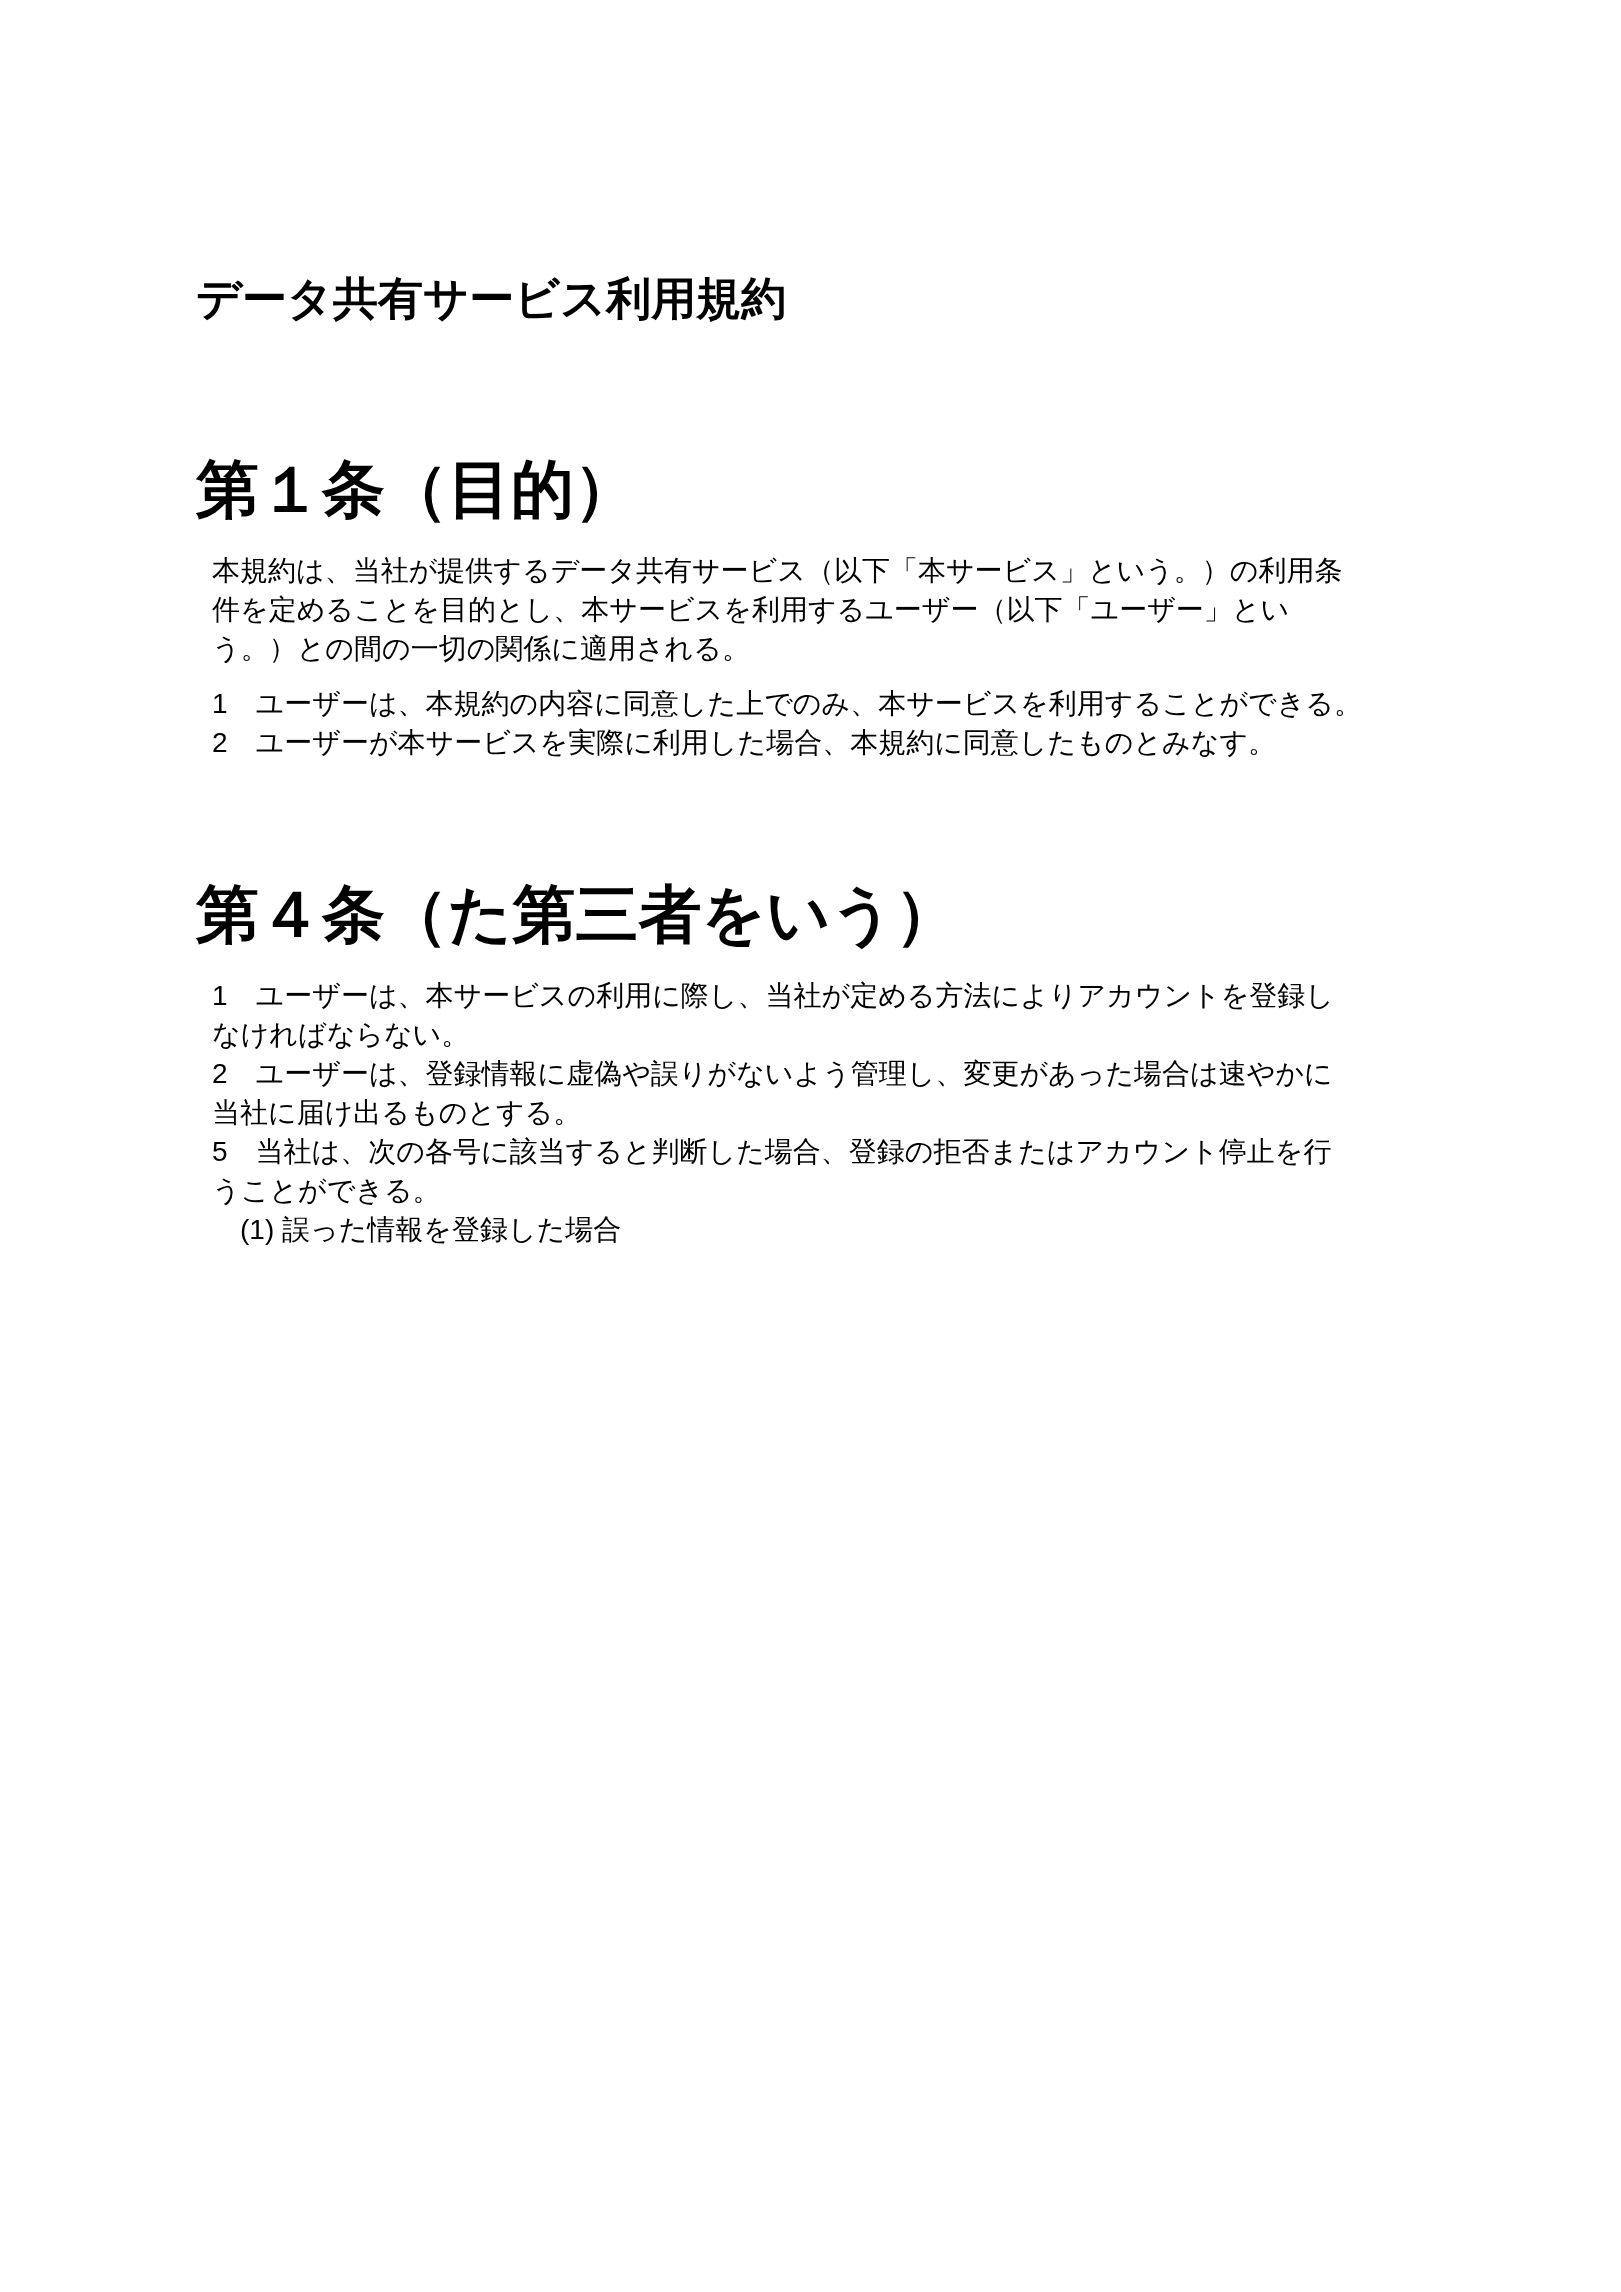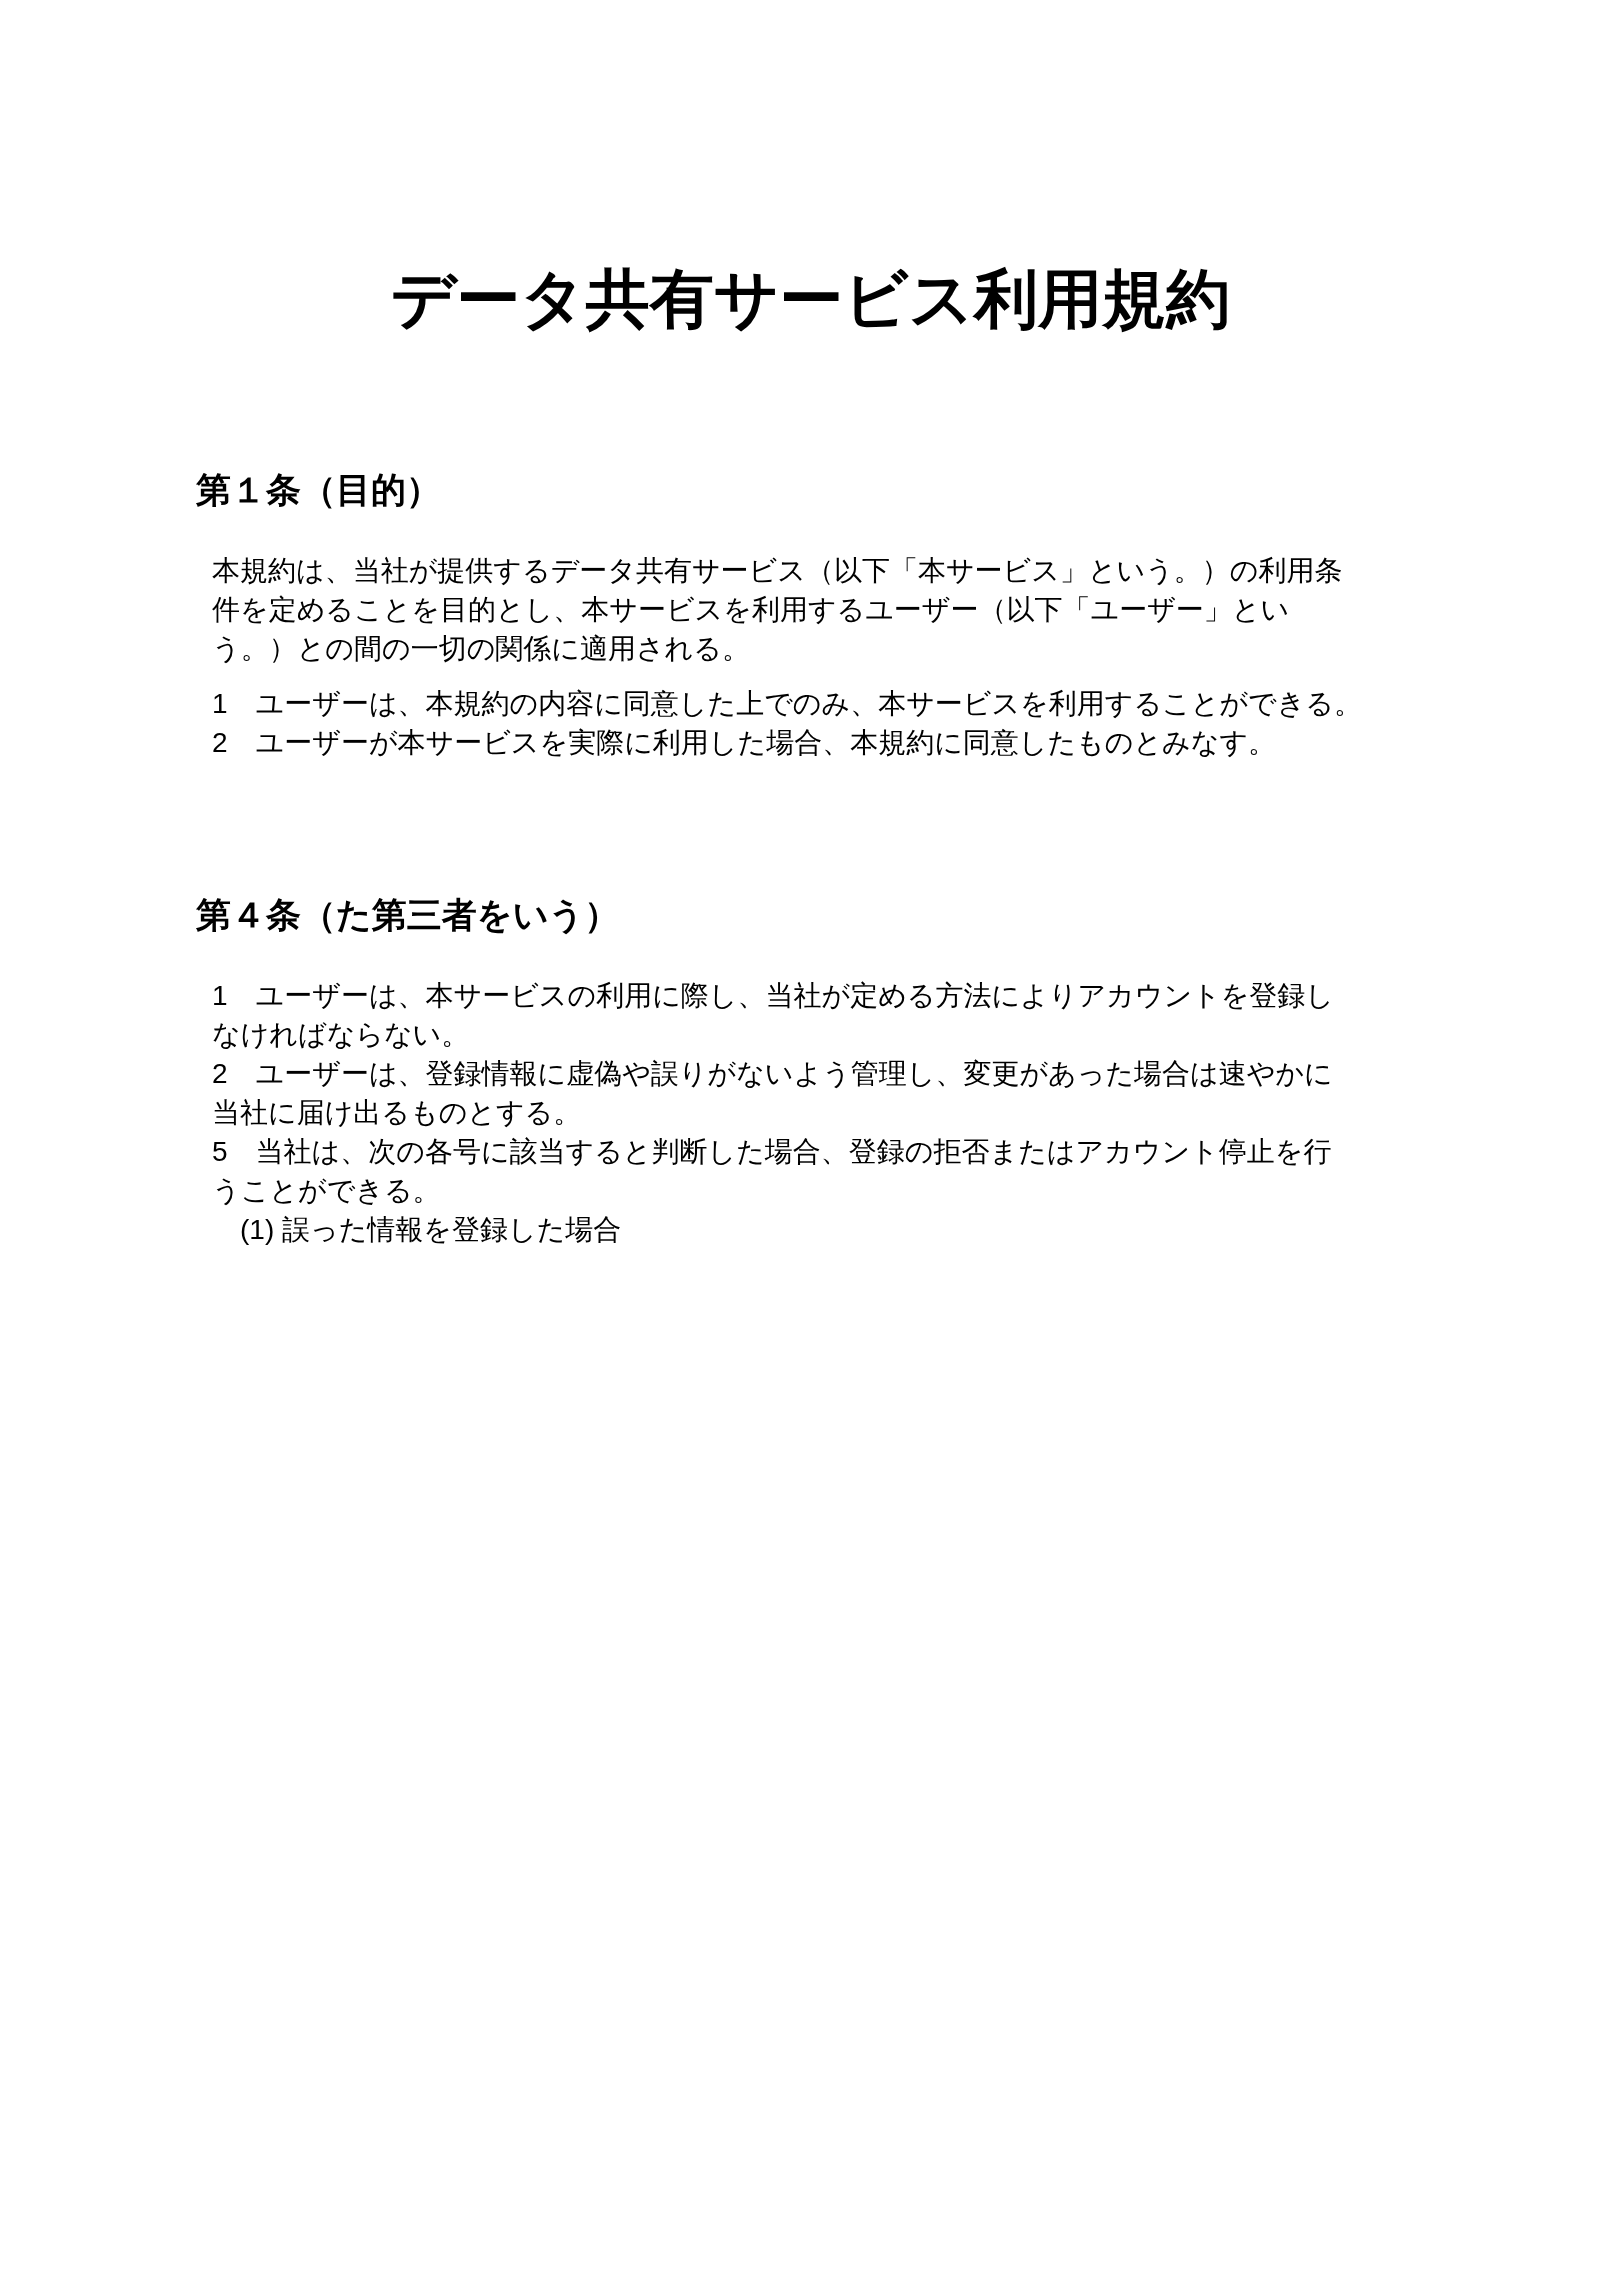--- a/index.html
+++ b/index.html
@@ -14,29 +14,29 @@
     margin: 0 auto;
     background: #ffffff;
     color: #000000;
     font-family: "Liberation Sans", sans-serif;
     box-sizing: border-box;
     padding: 0 196px;
     overflow: hidden;
   }
   .doc-title {
     margin: 261px 0 0 0;
-    font-size: 64px;
+    font-size: 45px;
     line-height: 76px;
     font-weight: 700;
-    text-align: center;
+    text-align: left;
     letter-spacing: 0;
   }
   .section-heading {
     margin: 123px 0 32px 0;
-    font-size: 35px;
+    font-size: 63px;
     line-height: 59px;
     font-weight: 700;
   }
   .section-body {
     margin: 16px;
     font-size: 28px;
     line-height: 39px;
     white-space: pre-line;
     text-align: left;
   }

